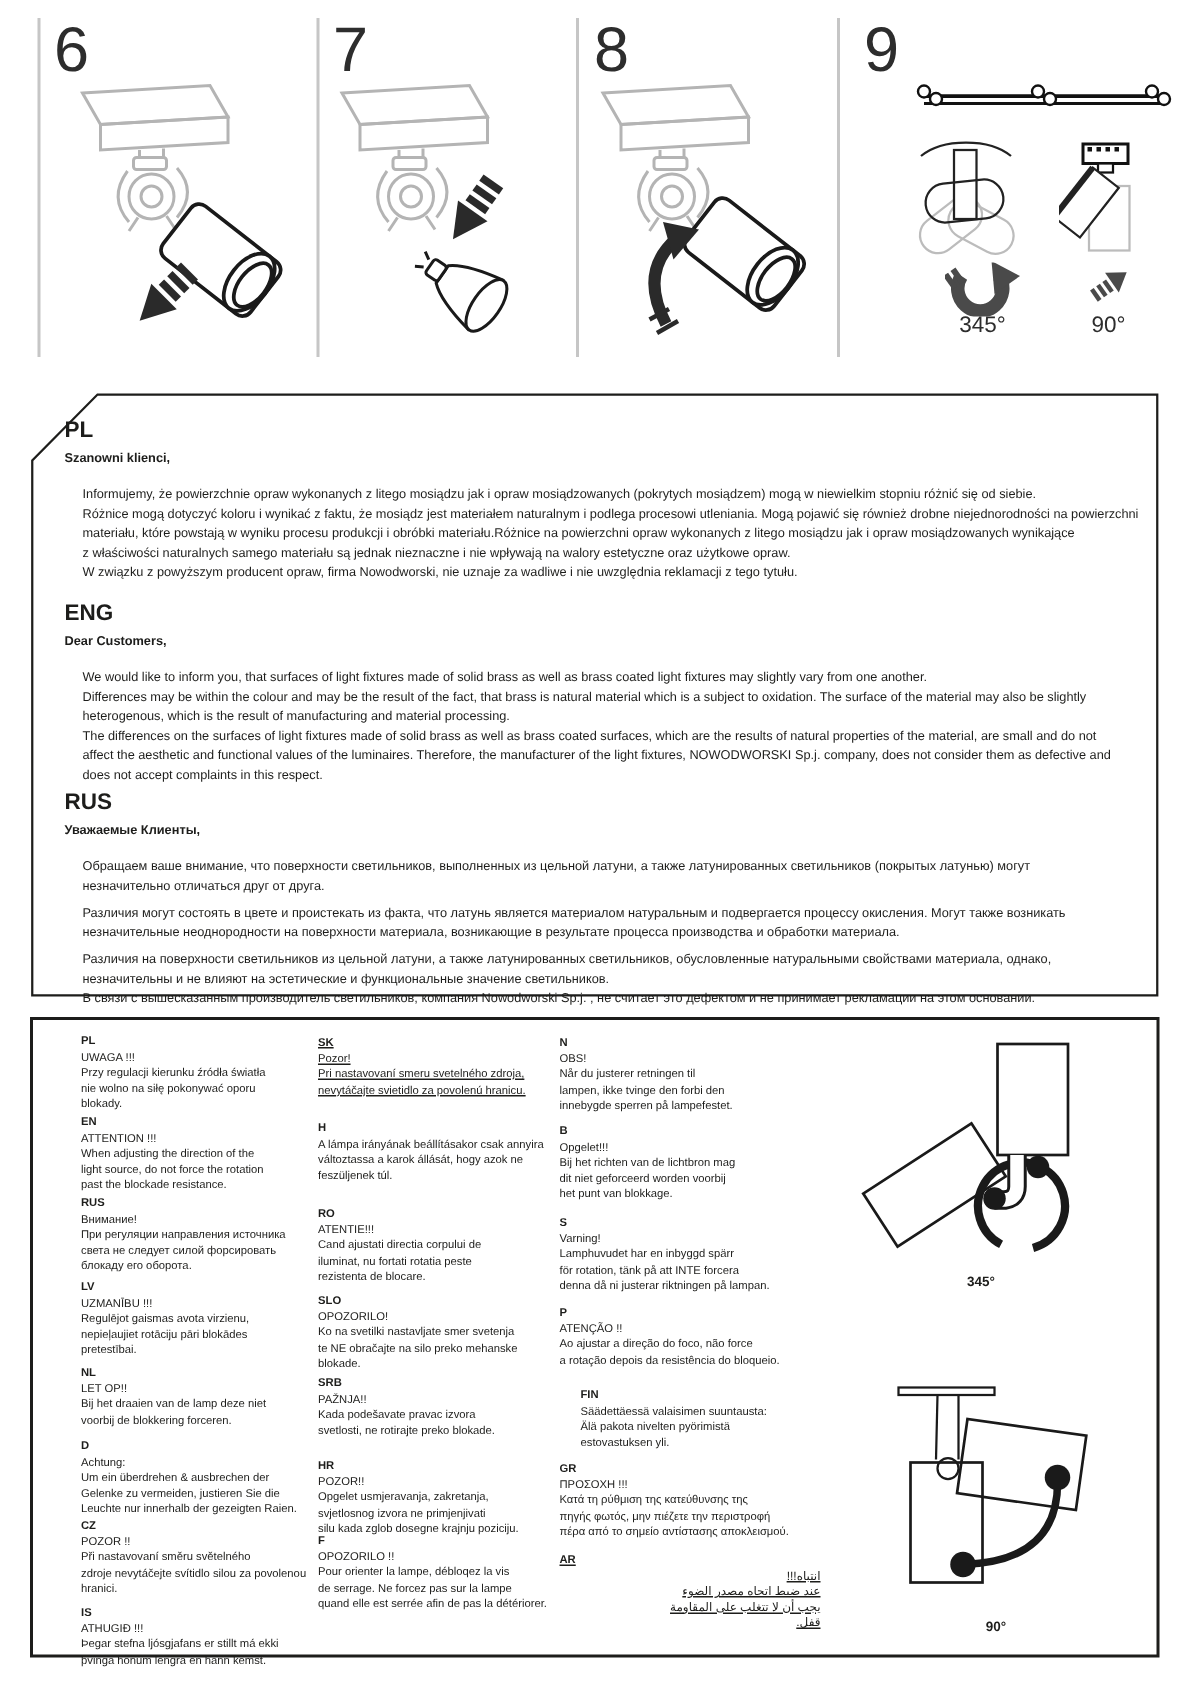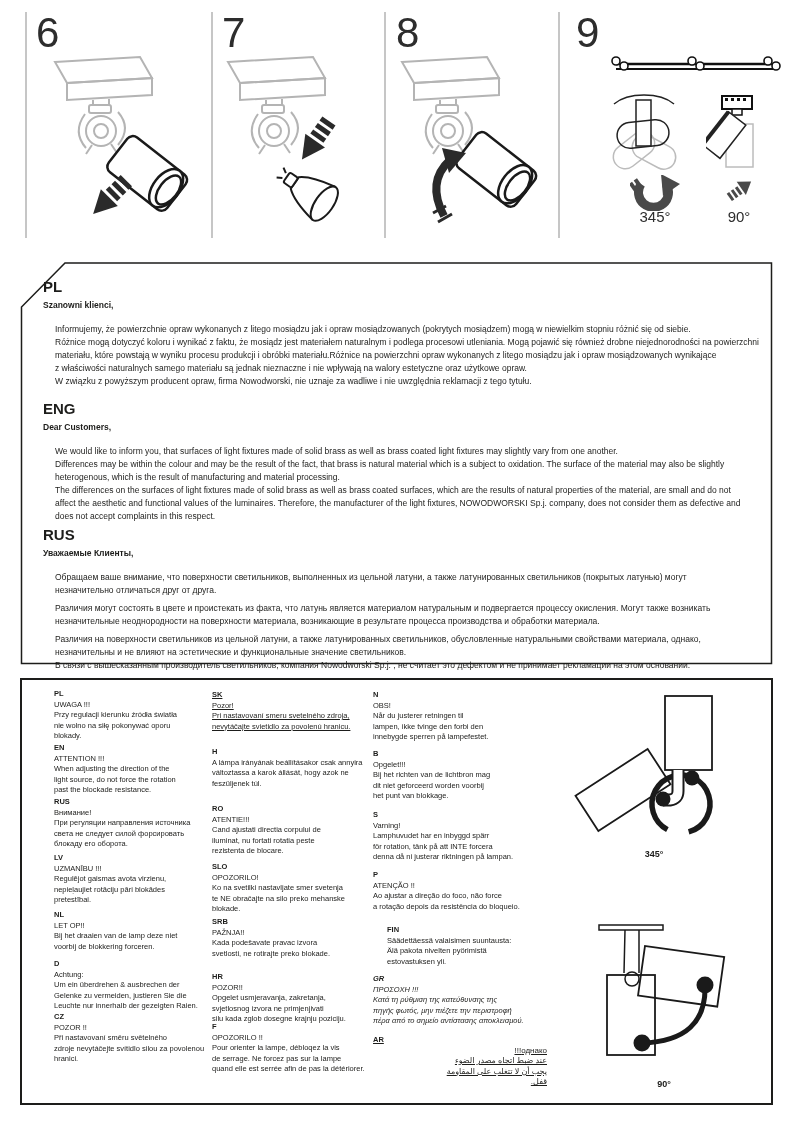--- a/index.html
+++ b/index.html
@@ -298,20 +298,28 @@
       </div>
       <div class="warn-block" style="left: 32px; top: 332px;">
         <div class="warn-code">CZ</div>
         <div>
           <div class="warn-line">POZOR !!</div>
           <div class="warn-line">Při nastavovaní směru světelného</div>
           <div class="warn-line">zdroje nevytáčejte svítidlo silou za povolenou</div>
           <div class="warn-line">hranici.</div>
         </div>
       </div>
+      <div class="warn-block" style="left: 32px; top: 390px;">
+        <div class="warn-code">IS</div>
+        <div>
+          <div class="warn-line">ATHUGIÐ !!!</div>
+          <div class="warn-line">Þegar stefna ljósgjafans er stillt má ekki</div>
+          <div class="warn-line">þvinga honum lengra en hann kemst.</div>
+        </div>
+      </div>
       <div class="warn-block" style="left: 190px; top: 10px; text-decoration: underline;">
         <div class="warn-code">SK</div>
         <div>
           <div class="warn-line">Pozor!</div>
           <div class="warn-line">Pri nastavovaní smeru svetelného zdroja,</div>
           <div class="warn-line">nevytáčajte svietidlo za povolenú hranicu.</div>
         </div>
       </div>
       <div class="warn-block" style="left: 190px; top: 67px;">
         <div class="warn-code">H</div>
@@ -401,33 +409,33 @@
         </div>
       </div>
       <div class="warn-block" style="left: 351px; top: 245px; margin-left: 14px;">
         <div class="warn-code">FIN</div>
         <div>
           <div class="warn-line">Säädettäessä valaisimen suuntausta:</div>
           <div class="warn-line">Älä pakota nivelten pyörimistä</div>
           <div class="warn-line">estovastuksen yli.</div>
         </div>
       </div>
-      <div class="warn-block" style="left: 351px; top: 294px; font-style: italic;">
+      <div class="warn-block" style="left: 351px; top: 294px;">
         <div class="warn-code">GR</div>
         <div>
           <div class="warn-line">ΠΡΟΣΟΧΗ !!!</div>
           <div class="warn-line">Κατά τη ρύθμιση της κατεύθυνσης της</div>
           <div class="warn-line">πηγής φωτός, μην πιέζετε την περιστροφή</div>
           <div class="warn-line">πέρα από το σημείο αντίστασης αποκλεισμού.</div>
         </div>
       </div>
       <div class="warn-block" style="left: 351px; top: 355px; text-decoration: underline;">
         <div class="warn-code">AR</div>
         <div class="ar-lines" dir="rtl">
-          <div class="warn-line">однако!!!</div>
+          <div class="warn-line">انتباه!!!</div>
           <div class="warn-line">عند ضبط اتجاه مصدر الضوء</div>
           <div class="warn-line">يجب أن لا تتغلب على المقاومة</div>
           <div class="warn-line">قفل.</div>
         </div>
       </div>
     </div>
 
 </div>
 
 </body></html>

